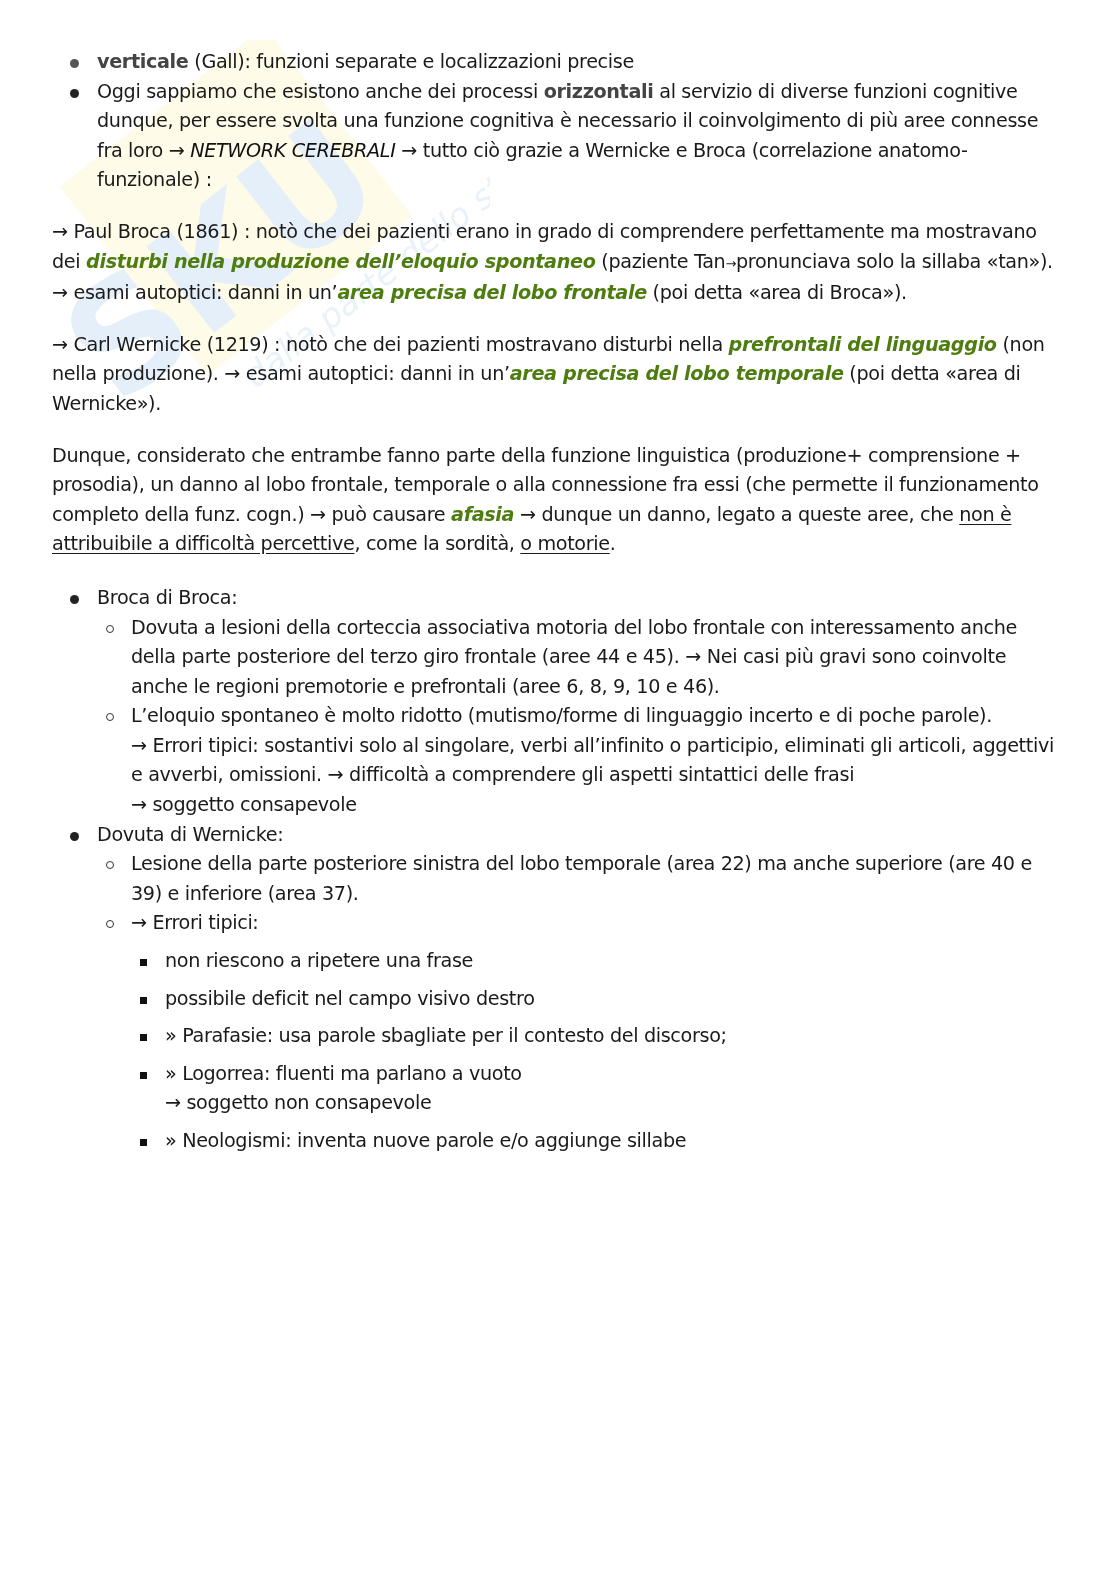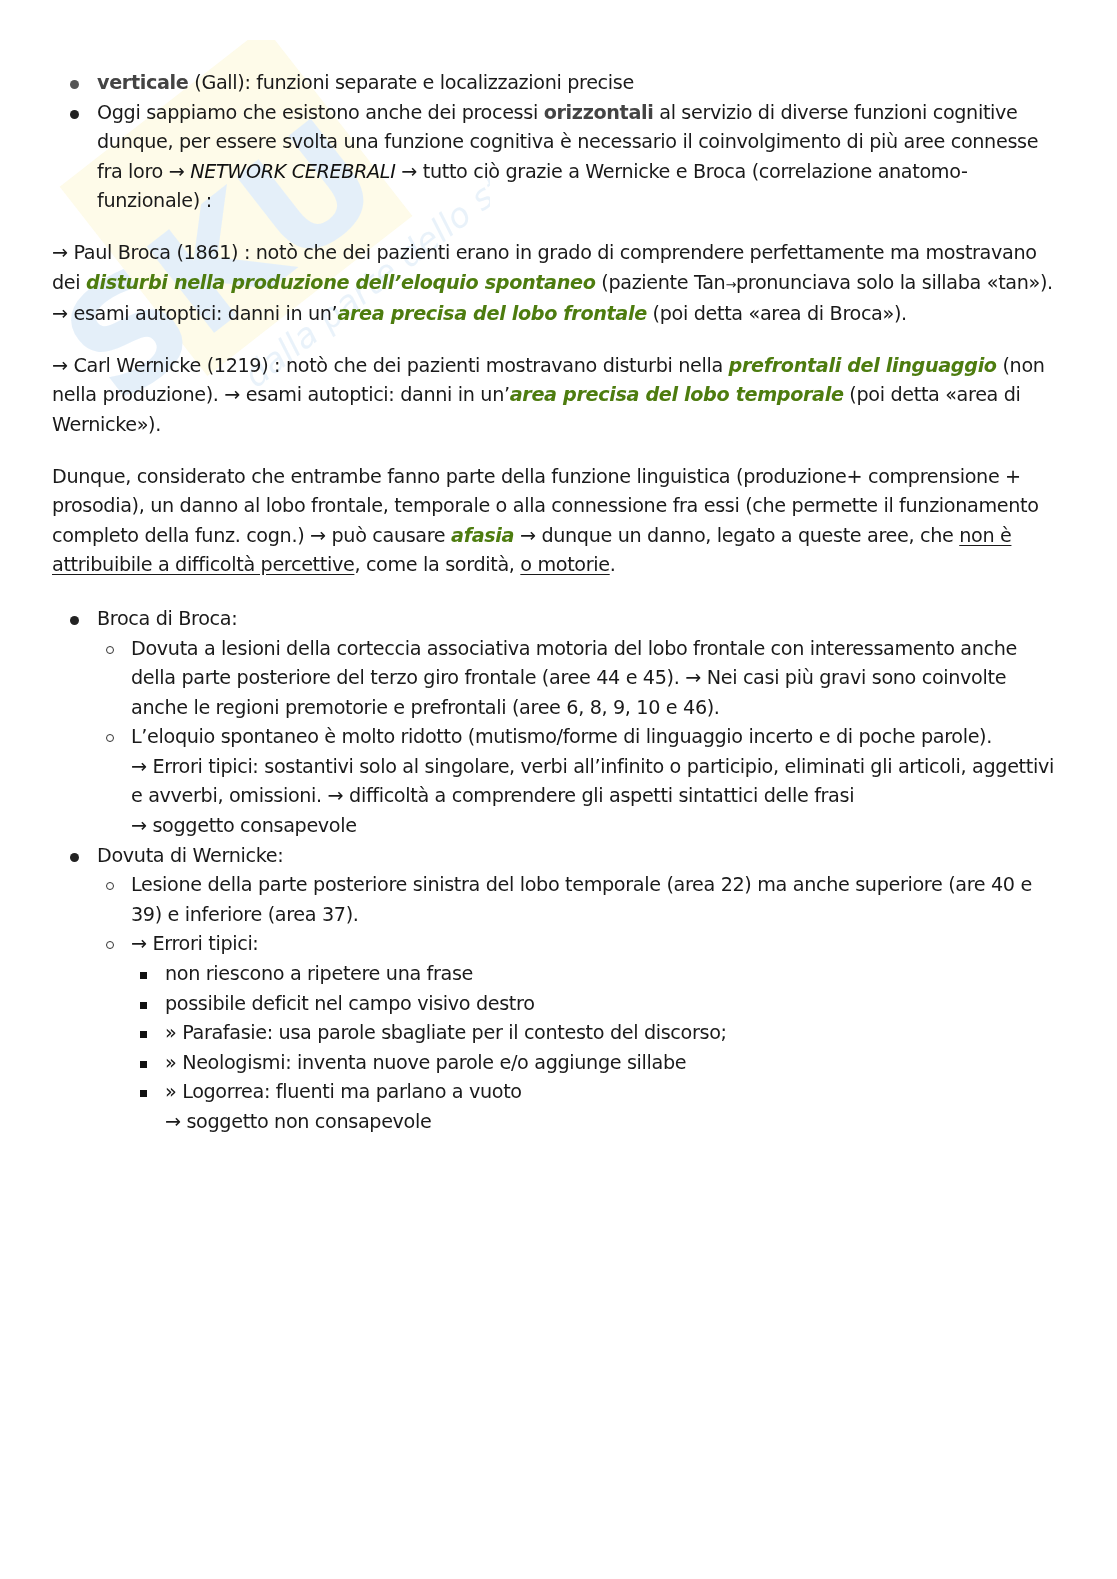--- a/index.html
+++ b/index.html
@@ -1,33 +1,33 @@
 <!DOCTYPE html>
 <html><head>
   <meta charset="utf-8">
   <style>
     html, body { margin: 0; padding: 0; background: #ffffff; }
     body { width: 1117px; height: 1579px; position: relative; overflow: hidden;
            font-family: "DejaVu Sans", "Liberation Sans", sans-serif; color: #1a1a1a; }
     .page { position: absolute; left: 0; top: 0; width: 1117px; height: 1579px; }
     .watermark { position: absolute; left: 20px; top: 40px; width: 470px; height: 420px;
                  pointer-events: none; opacity: 0.55; }
-    .content { position: absolute; left: 52px; top: 68px; width: 1010px;
+    .content { position: absolute; left: 52px; top: 47px; width: 1010px;
                font-size: 19.2px; line-height: 29.6px; letter-spacing: -0.35px; }
     .p { margin: 0; }
     .gap { height: 22px; }
     .gap-sm { height: 24px; }
     ul { margin: 0; padding: 0; list-style: none; }
     li { position: relative; }
     .l1 { padding-left: 45px; }
     .l1 > .bullet { position: absolute; left: 18px; top: 12px; width: 9px; height: 9px; border-radius: 50%; background: #222; }
     .l1 > .bullet.grey { background: #555; }
     .l2 { padding-left: 79px; }
     .l2 > .bullet { position: absolute; left: 54px; top: 12px; width: 8px; height: 8px; border-radius: 50%; border: 1.5px solid #333; box-sizing: border-box; }
-    .l3 { padding-left: 113px; }
+    .l3 { padding-left: 113px; margin-top: 8px; }
     .l3 > .bullet { position: absolute; left: 88px; top: 13px; width: 7px; height: 7px; background: #111; }
     .b { font-weight: normal; }
     .bg { font-weight: bold; color: #444; }
     .bi { font-weight: bold; font-style: italic; color: #4d7c0f; }
     .bik { font-weight: normal; font-style: italic; color: #111; }
     .u { text-decoration: underline; text-underline-offset: 3px; }
     .small-arrow { font-size: 13px; }
     .cont { display: block; }
   </style>
 </head>
@@ -111,22 +111,22 @@
       <li class="l3">
         <span class="bullet"></span>
         <span>possibile deficit nel campo visivo destro</span>
       </li>
       <li class="l3">
         <span class="bullet"></span>
         <span>» Parafasie: usa parole sbagliate per il contesto del discorso;</span>
       </li>
       <li class="l3">
         <span class="bullet"></span>
-        <span>» Neologismi: inventa nuove parole e/o aggiunge sillabe</span>
+        <span class="cont">» Logorrea: fluenti ma parlano a vuoto</span>
+        <span class="cont">→ soggetto non consapevole</span>
       </li>
       <li class="l3">
         <span class="bullet"></span>
-        <span class="cont">» Logorrea: fluenti ma parlano a vuoto</span>
-        <span class="cont">→ soggetto non consapevole</span>
+        <span>» Neologismi: inventa nuove parole e/o aggiunge sillabe</span>
       </li>
     </ul>
   </div>
 </div>
 
 </body></html>

